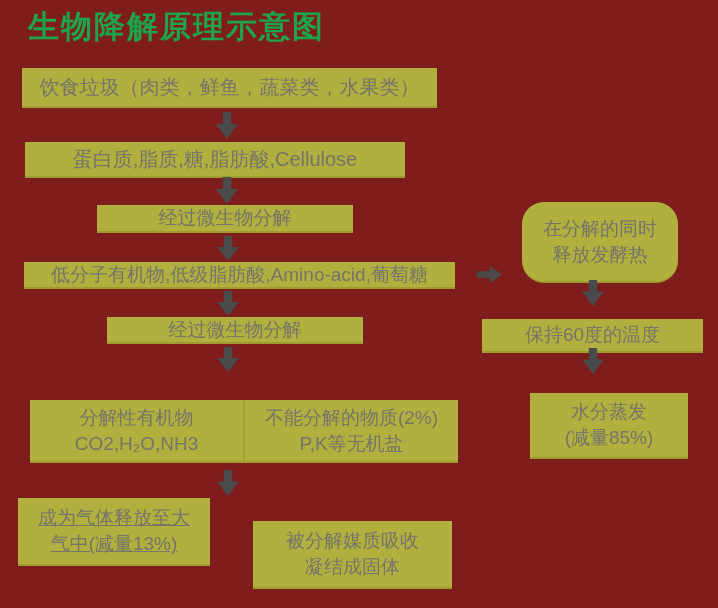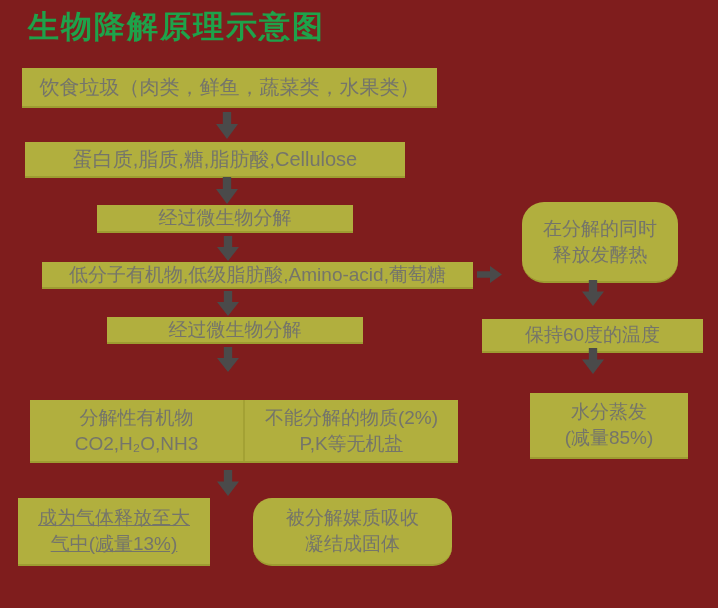--- a/index.html
+++ b/index.html
@@ -71,21 +71,21 @@
   <div class="arrow-down" style="left:216px;top:112px;width:22px;height:27px;"></div>
 
   <div class="box" style="left:25px;top:142px;width:380px;height:36px;font-size:20px;">蛋白质,脂质,糖,脂肪酸,Cellulose</div>
 
   <div class="arrow-down" style="left:216px;top:177px;width:22px;height:27px;"></div>
 
   <div class="box" style="left:97px;top:205px;width:256px;height:28px;">经过微生物分解</div>
 
   <div class="arrow-down" style="left:217px;top:236px;width:22px;height:25px;"></div>
 
-  <div class="box" style="left:42px;top:262px;width:431px;height:27px;">低分子有机物,低级脂肪酸,Amino-acid,葡萄糖</div>
+  <div class="box" style="left:24px;top:262px;width:431px;height:27px;">低分子有机物,低级脂肪酸,Amino-acid,葡萄糖</div>
 
   <div class="arrow-right" style="left:477px;top:266px;width:25px;height:17px;"></div>
 
   <div class="arrow-down" style="left:217px;top:291px;width:22px;height:25px;"></div>
 
   <div class="box" style="left:107px;top:317px;width:256px;height:27px;">经过微生物分解</div>
 
   <div class="arrow-down" style="left:217px;top:347px;width:22px;height:25px;"></div>
 
 
@@ -101,21 +101,21 @@
     </div>
   </div>
 
   <div class="arrow-down" style="left:217px;top:470px;width:22px;height:26px;"></div>
 
   <div class="box" style="left:18px;top:498px;width:192px;height:68px;text-decoration:underline;">
     <span>成为气体释放至大</span>
     <span>气中(减量13%)</span>
   </div>
 
-  <div class="box" style="left:253px;top:498px;width:199px;height:68px;border-radius:19px;">
+  <div class="box" style="left:253px;top:521px;width:199px;height:68px;">
     <span>被分解媒质吸收</span>
     <span>凝结成固体</span>
   </div>
 
   <div class="box" style="left:522px;top:202px;width:156px;height:81px;border-radius:22px;">
     <span>在分解的同时</span>
     <span>释放发酵热</span>
   </div>
 
   <div class="arrow-down" style="left:582px;top:280px;width:22px;height:26px;"></div>

